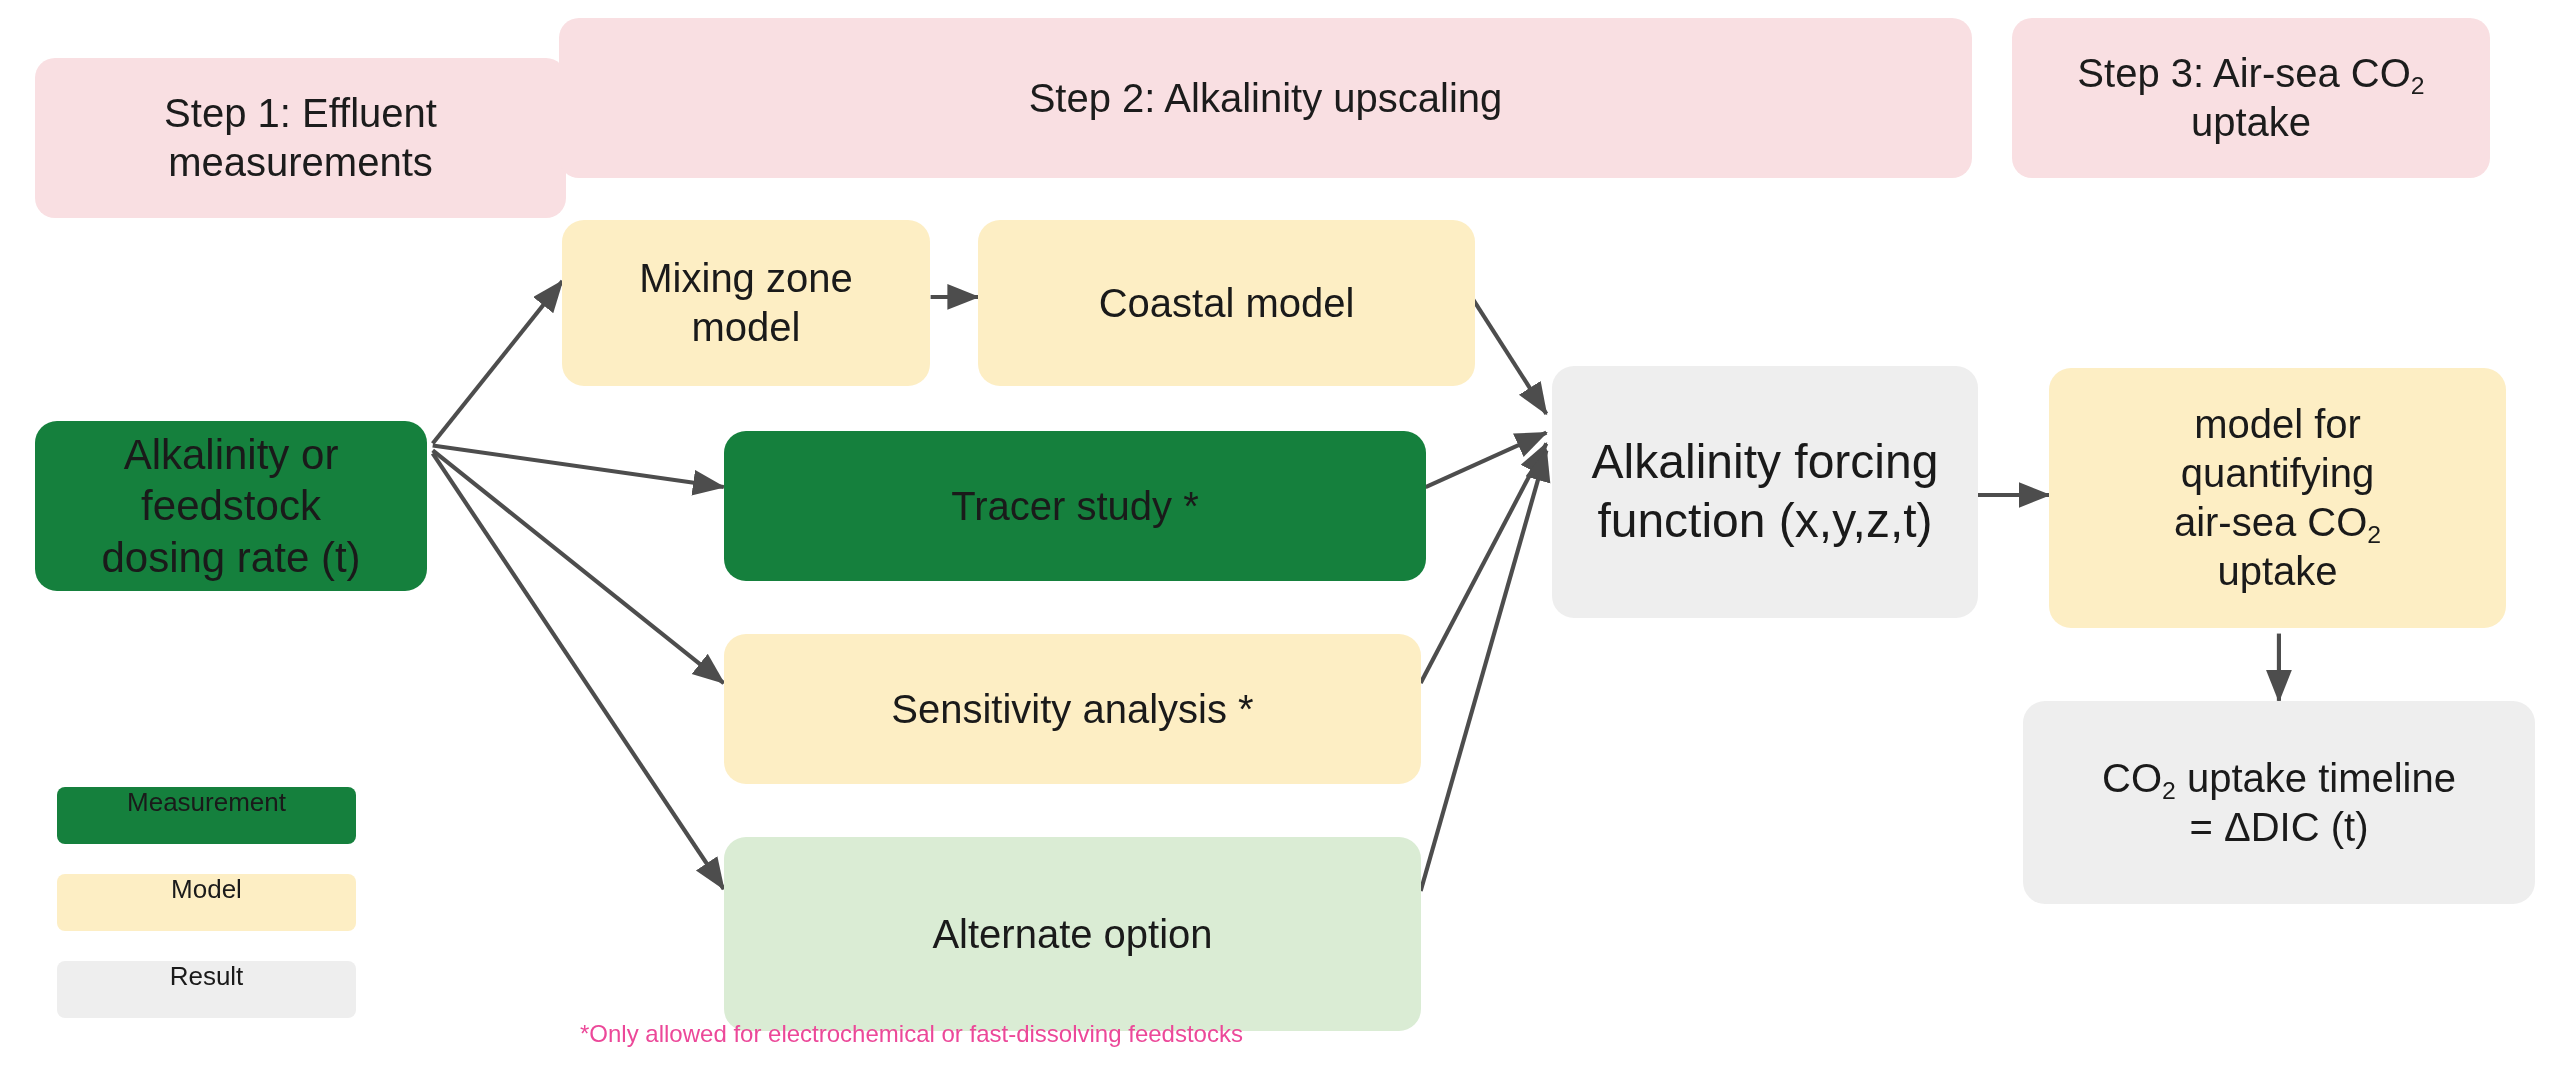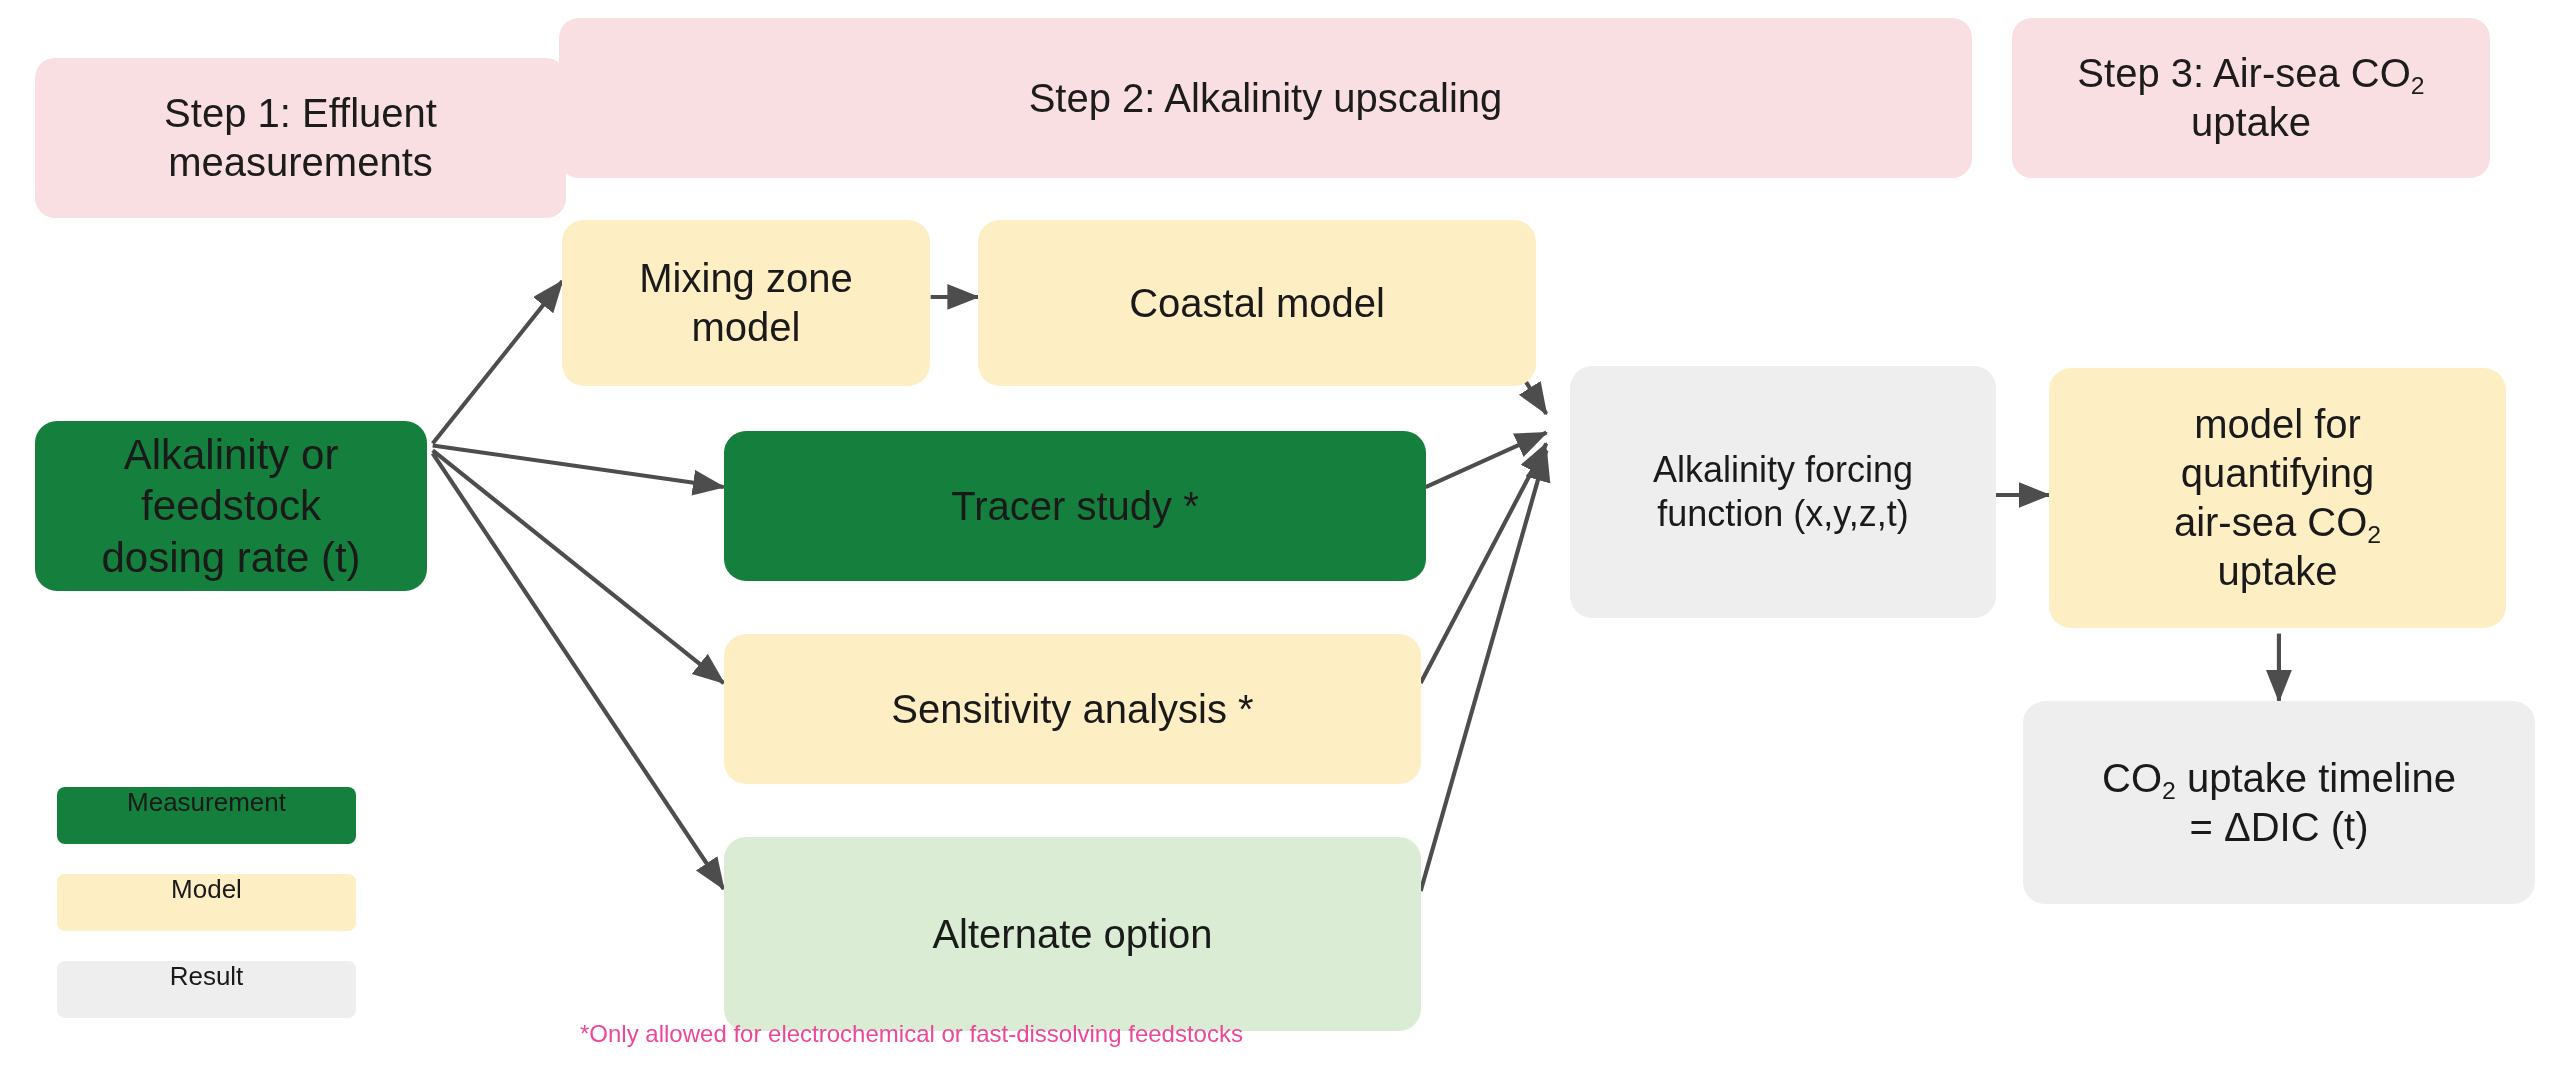--- a/index.html
+++ b/index.html
@@ -36,21 +36,21 @@
     color: #1c1c1c;
   }
   .c-step   { background: #f9dfe2; }
   .c-meas   { background: #15803d; }
   .c-model  { background: #fdeec4; }
   .c-result { background: #eeeeee; }
   .c-alt    { background: #daecd4; }
 
   .big   { font-size: 42px; }
   .mid   { font-size: 40px; }
-  .small { font-size: 36px; margin-left: 18px; }
+  .small { font-size: 48px; }
   .legend-txt { font-size: 26px; }
 
   sub {
     font-size: 0.62em;
     vertical-align: -0.28em;
     line-height: 0;
   }
 
   #arrow-layer {
     position: absolute;
@@ -131,21 +131,21 @@
     <span>Alkalinity or
 feedstock
 dosing rate (t)</span>
   </div>
 
   <div class="node c-model mid" style="left:562px; top:220px; width:368px; height:166px;">
     <span>Mixing zone
 model</span>
   </div>
 
-  <div class="node c-model mid" style="left:978px; top:220px; width:558px; height:166px;">
+  <div class="node c-model mid" style="left:978px; top:220px; width:497px; height:166px;">
     <span>Coastal model</span>
   </div>
 
   <div class="node c-meas mid" style="left:724px; top:431px; width:702px; height:150px;">
     <span>Tracer study *</span>
   </div>
 
   <div class="node c-model mid" style="left:724px; top:634px; width:697px; height:150px;">
     <span>Sensitivity analysis *</span>
   </div>

